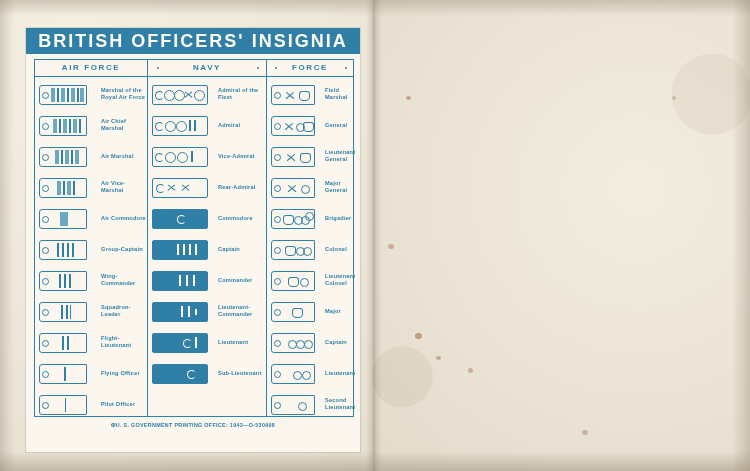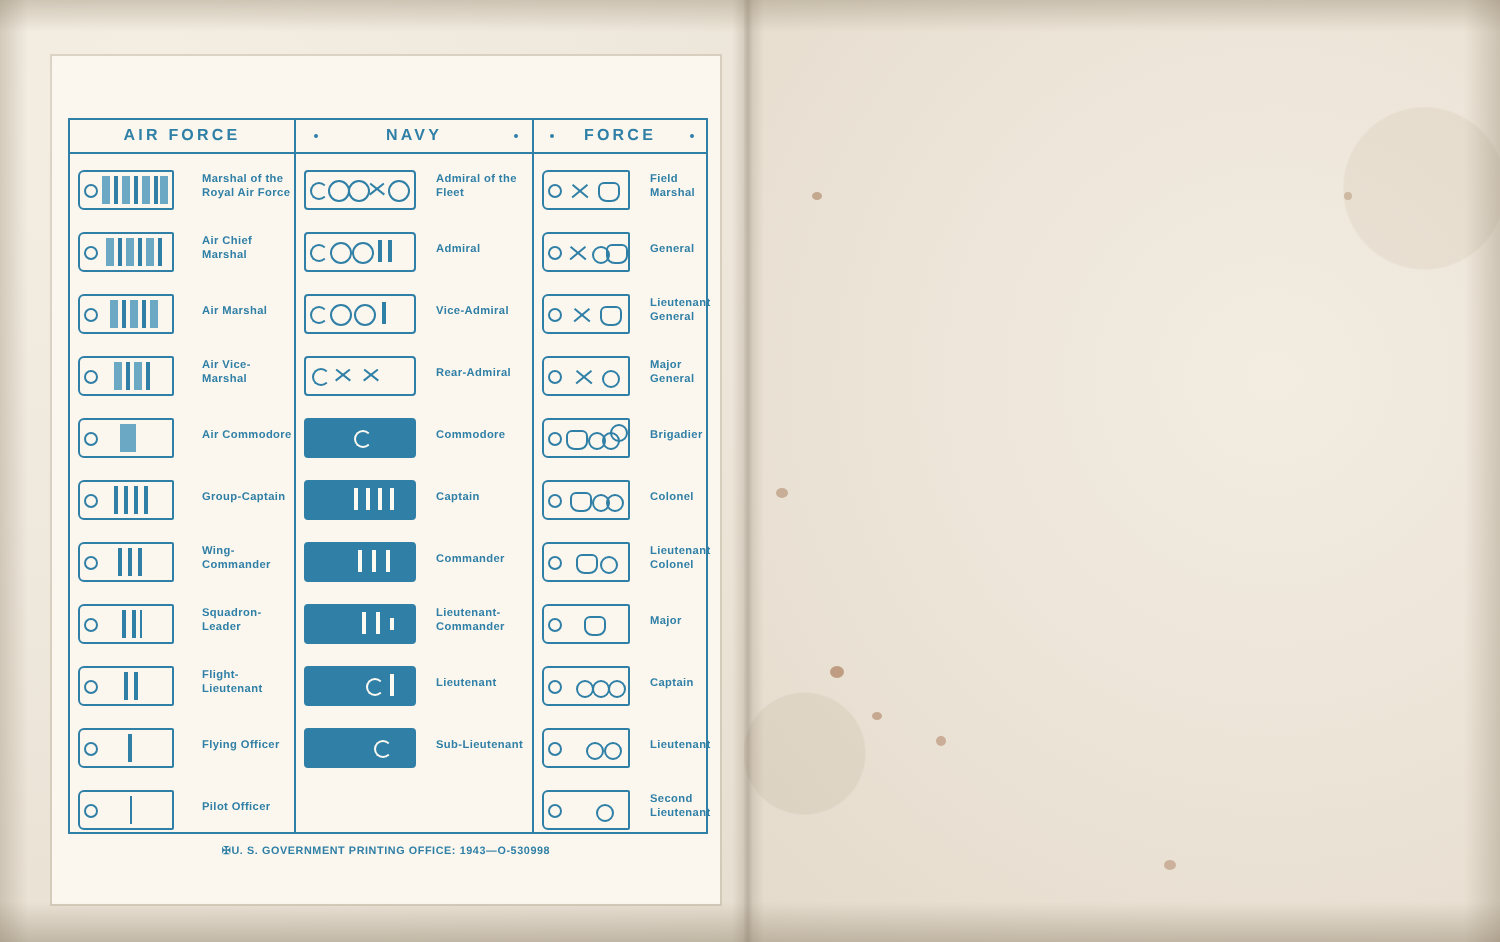--- a/index.html
+++ b/index.html
@@ -206,20 +206,21 @@
     <div class="stain" style="left:64px;top:356px;width:5px;height:4px;background:rgba(150,90,52,.42);"></div>
     <div class="stain" style="left:96px;top:368px;width:5px;height:5px;background:rgba(150,90,52,.38);"></div>
     <div class="stain" style="left:210px;top:430px;width:6px;height:5px;background:rgba(150,90,52,.35);"></div>
     <div class="stain" style="left:300px;top:96px;width:4px;height:4px;background:rgba(150,98,60,.32);"></div>
     <div class="noise"></div>
   </div>
   <div class="gutter"></div>
 
   <div id="chart">
 
+    <div id="chart-title">BRITISH OFFICERS' INSIGNIA</div>
 
     <div id="grid">
 
       <div class="colhead" style="left:113px;width:118px;">NAVY</div>
       <div class="colhead" style="left:0;width:112px;">AIR FORCE</div>
       <div class="colhead" style="left:232px;width:86px;">FORCE</div>
       <div class="dot" style="left:122px;"></div>
       <div class="dot" style="left:222px;"></div>
       <div class="dot" style="left:240px;"></div>
       <div class="dot" style="left:310px;"></div>

